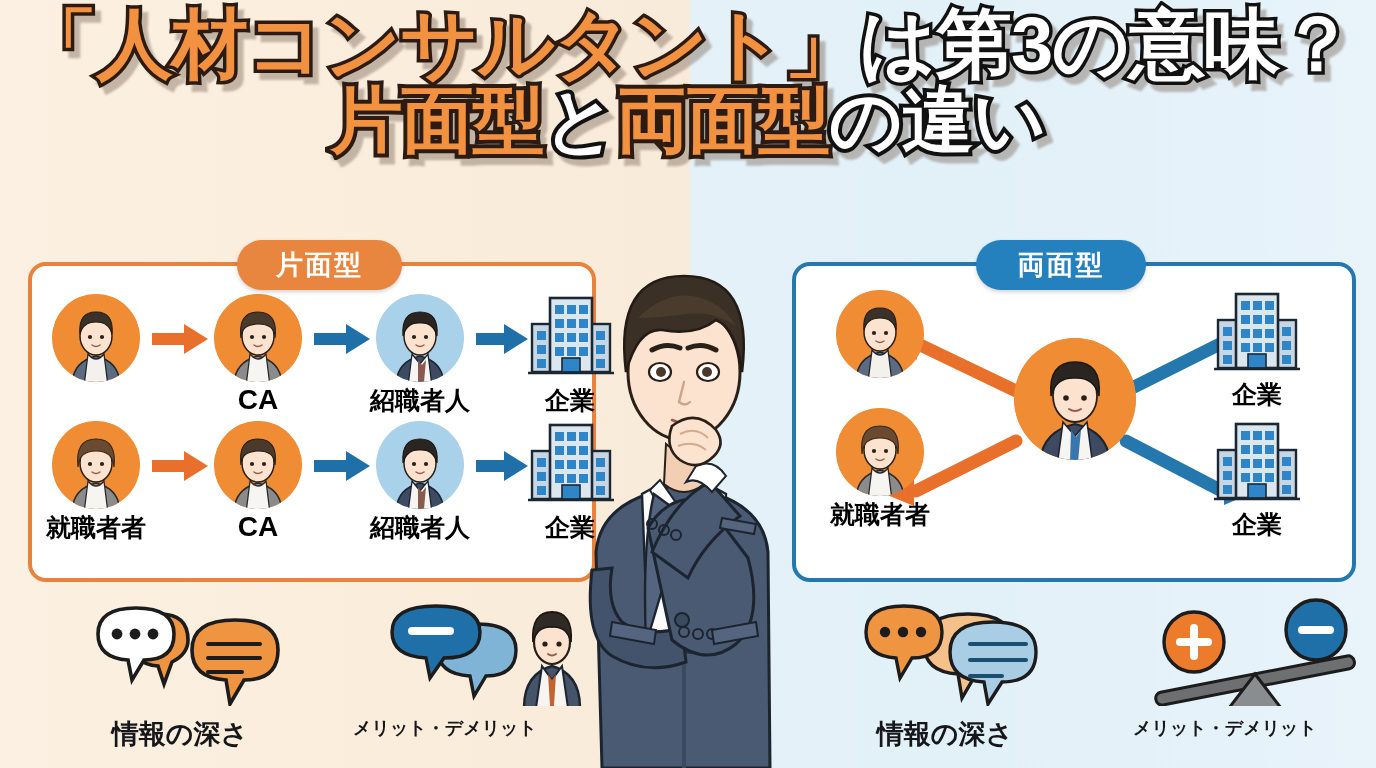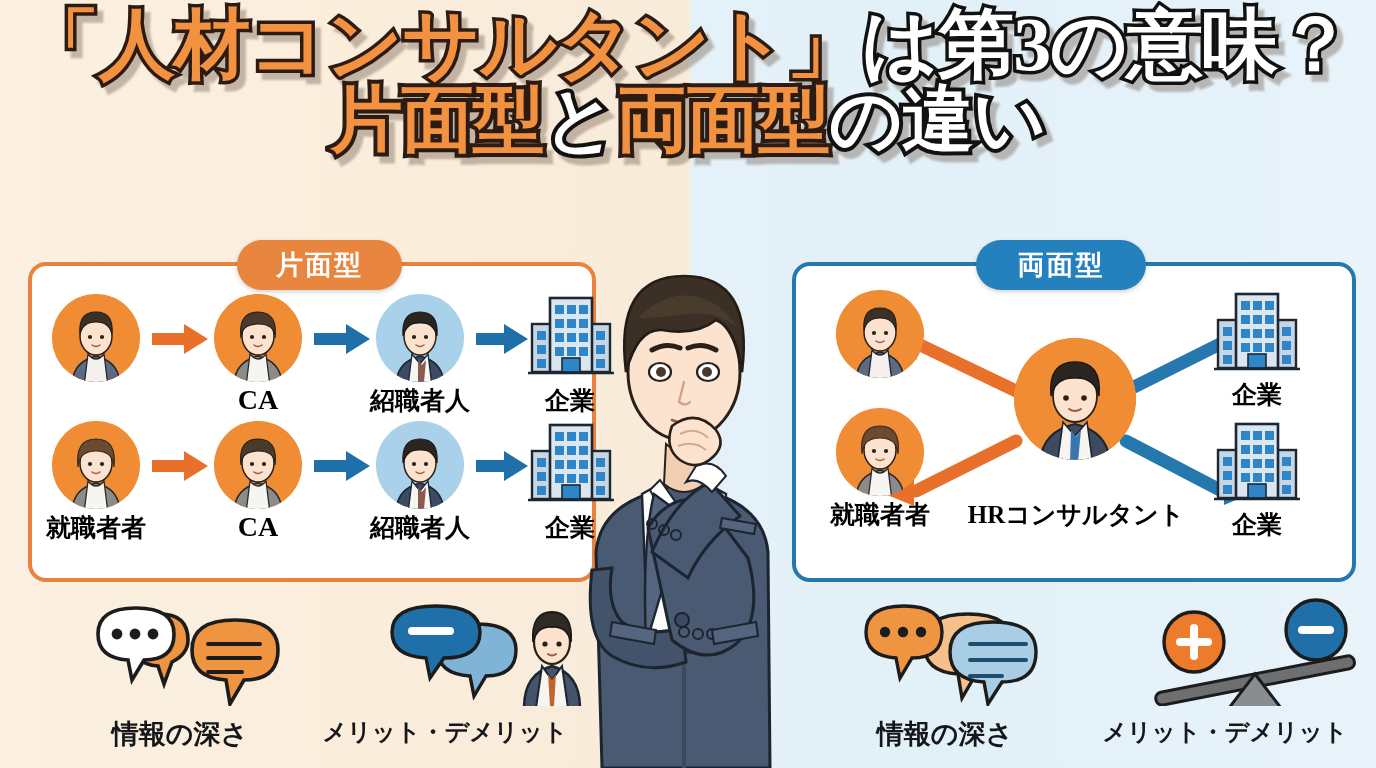--- a/index.html
+++ b/index.html
@@ -3,21 +3,20 @@
 <meta charset="utf-8">
 <style>
   html,body{margin:0;padding:0;}
   body{
     width:1376px;height:768px;overflow:hidden;
     font-family:"Liberation Sans","DejaVu Sans",sans-serif;
   }
   #stage{
     position:relative;width:1376px;height:768px;overflow:hidden;
     background:linear-gradient(90deg,#fbf0e1 0%,#faecda 38%,#f9ebd9 50.1%,#e4f1f8 50.2%,#e2f0f8 70%,#e8f3fa 100%);
-    font-family:Liberation Serif, serif;
   }
   
   #title-block{
     position:absolute;top:6px;left:0;width:1376px;text-align:center;
     z-index:40;pointer-events:none;
   }
   .title-line{
     font-weight:bold;letter-spacing:-1px;white-space:nowrap;
     line-height:1.0;
   }
@@ -68,21 +67,21 @@
   
   #center-figure{position:absolute;left:556px;top:222px;width:268px;height:546px;z-index:30;}
 
   
   .bottom-item{position:absolute;text-align:right;}
   .bottom-label{
     font-weight:bold;color:#15171a;white-space:nowrap;
     position:absolute;left:50%;transform:translateX(-50%);
   }
   .b-l-big{font-size:27px;}
-  .b-l-sm{font-size:24px;}
+  .b-l-sm{font-size:18px;}
 </style>
 </head>
 <body>
 
 <div id="stage">
 
   <div id="title-block">
     <div class="title-line" id="title-line-1">
       <span class="t-orange">「人材コンサルタント」</span><span class="t-white">は第3の意味？</span>
     </div>
@@ -335,21 +334,20 @@
           <path d="M49 78 l12 14 l12-14 l6 44 h-36 z" fill="#f7f5f2" stroke="#1b2430" stroke-width="1.6"></path>
           <path d="M57 86 l5 7 l5-7 l-3 32 h-8 z" fill="#3a76ae"></path>
           <ellipse cx="61" cy="52" rx="22" ry="26" fill="#fbe3d0" stroke="#2a2018" stroke-width="1.8"></ellipse>
           <path d="M37 52 q-3-34 24-34 q27 0 24 34 q-5-19 -24-18 q-19-1-24 18z" fill="#2a2520" stroke="#1c1813" stroke-width="1.5"></path>
           <circle cx="52" cy="54" r="2.8" fill="#2b2018"></circle>
             <circle cx="70" cy="54" r="2.8" fill="#2b2018"></circle>
           <path d="M55 65 q6 4 12 0" stroke="#9a5a4a" stroke-width="2" fill="none" stroke-linecap="round"></path>
         </g>
       </svg>
     </div>
-    <div class="node-label" style="left:168px;top:232px;width:224px;font-size:25px;z-index:5;">HRコンサルタント</div>
 
     <div class="building" style="left:418px;top:18px;z-index:4;">
       <svg width="86" height="96" viewBox="0 0 86 96">
         <rect x="4" y="36" width="20" height="48" fill="#c7d6e2" stroke="#1b2733" stroke-width="2.4"></rect>
         <rect x="62" y="36" width="20" height="48" fill="#c7d6e2" stroke="#1b2733" stroke-width="2.4"></rect>
         <rect x="22" y="10" width="42" height="74" fill="#dbe6ef" stroke="#1b2733" stroke-width="2.6"></rect>
         <g fill="#2e86c8">
           <rect x="9" y="43" width="9" height="9"></rect>
             <rect x="9" y="57" width="9" height="9"></rect>
             <rect x="9" y="71" width="9" height="9"></rect>

